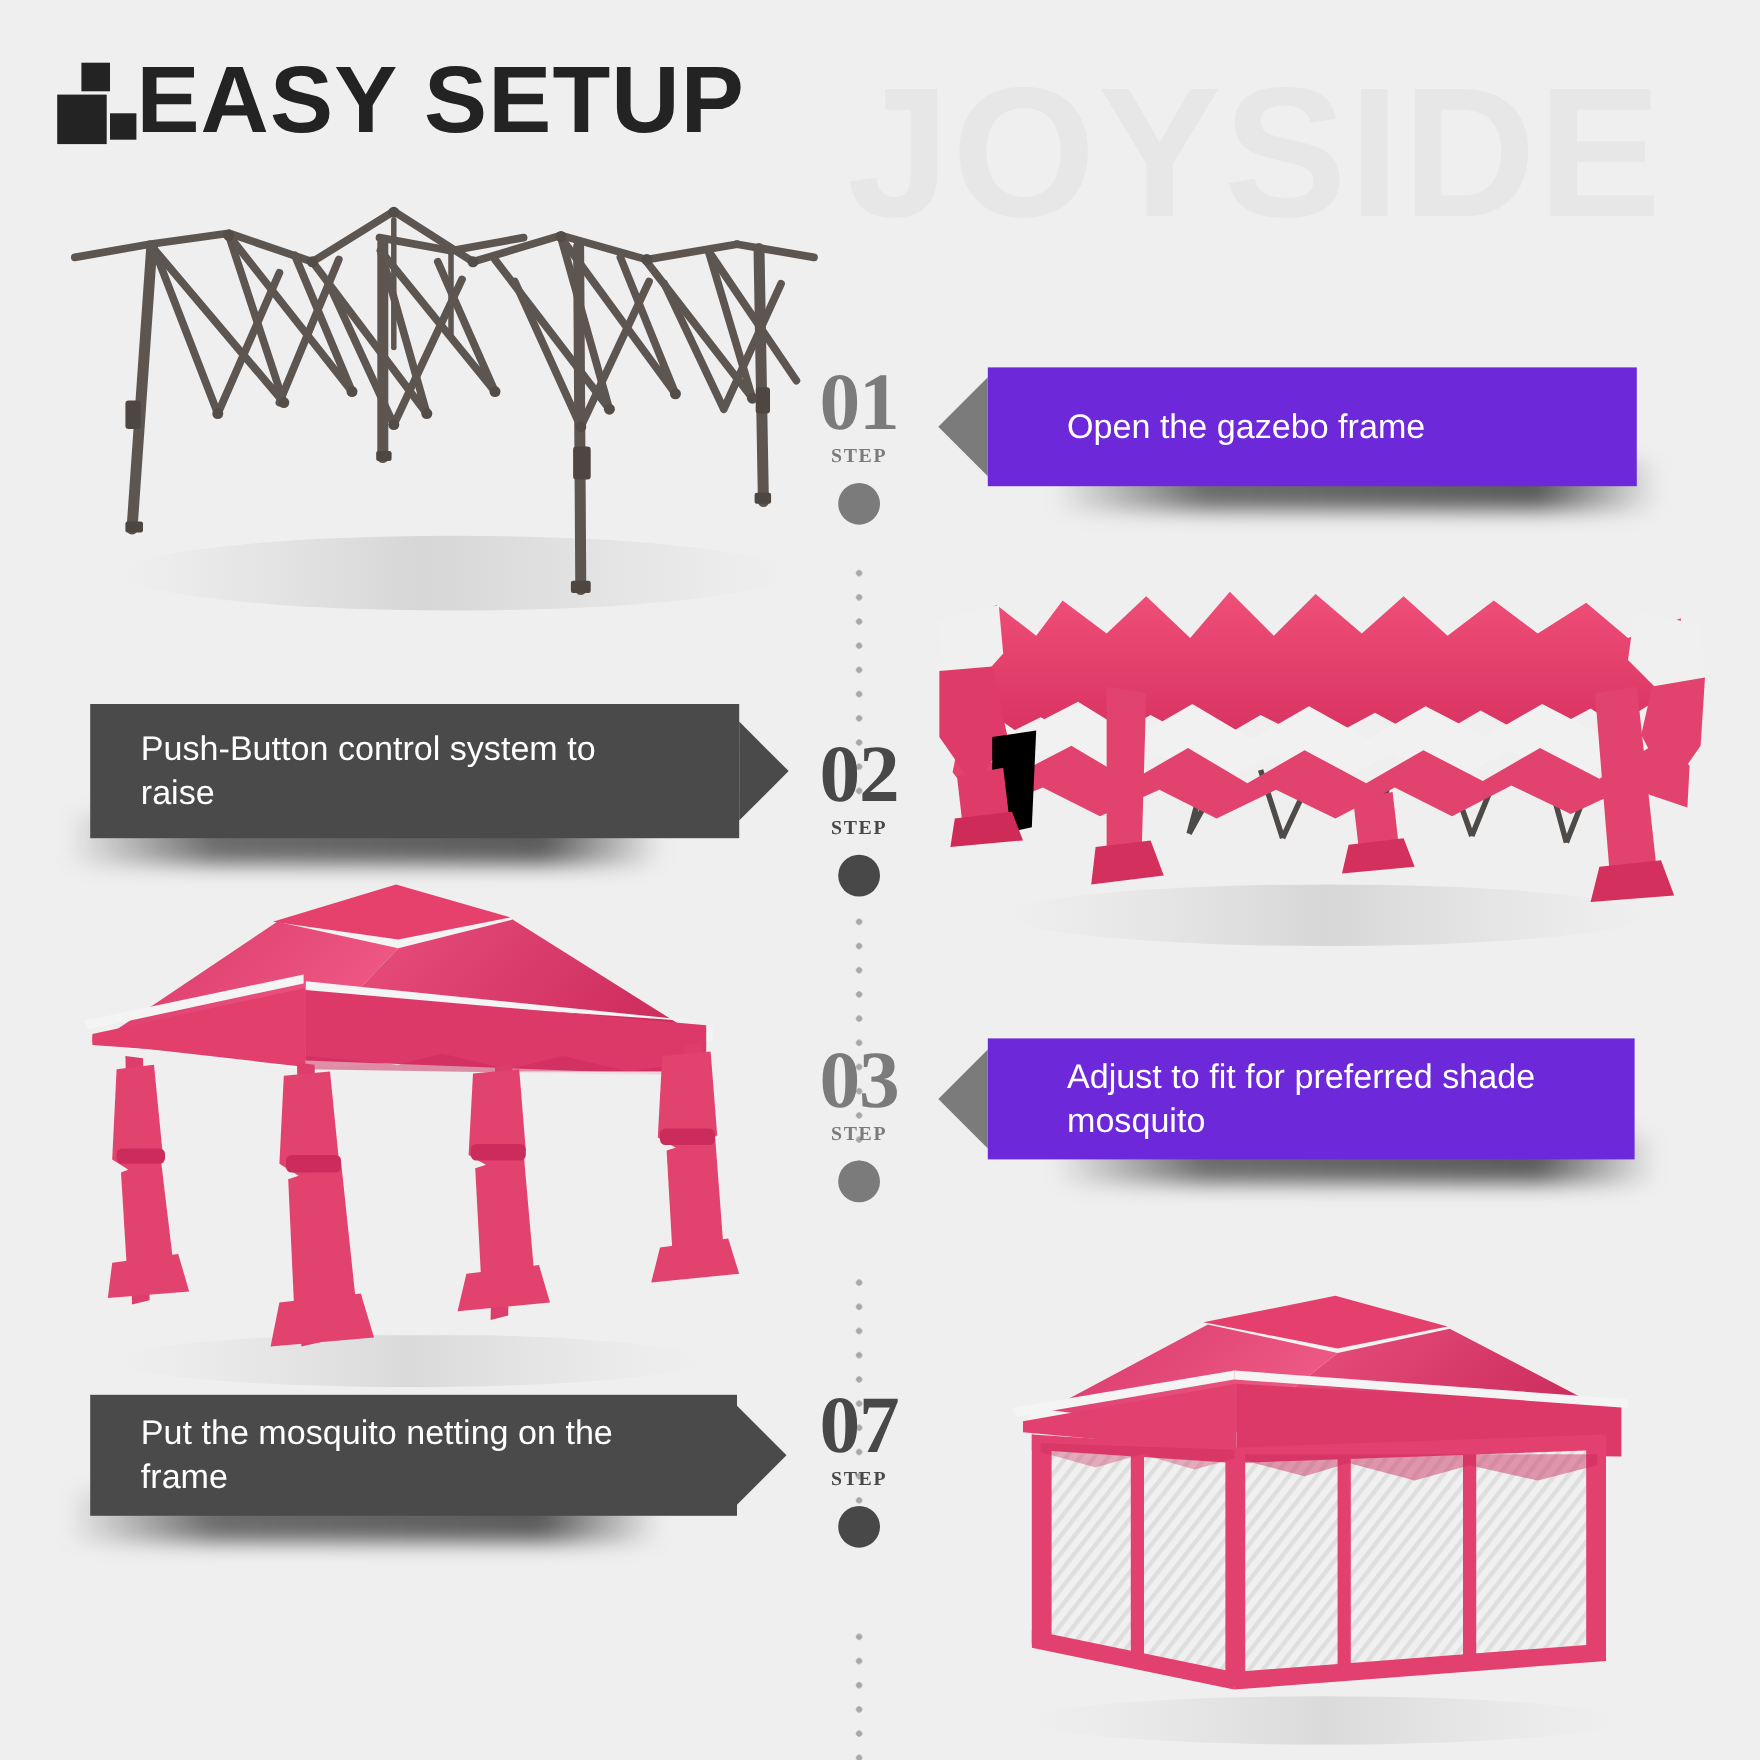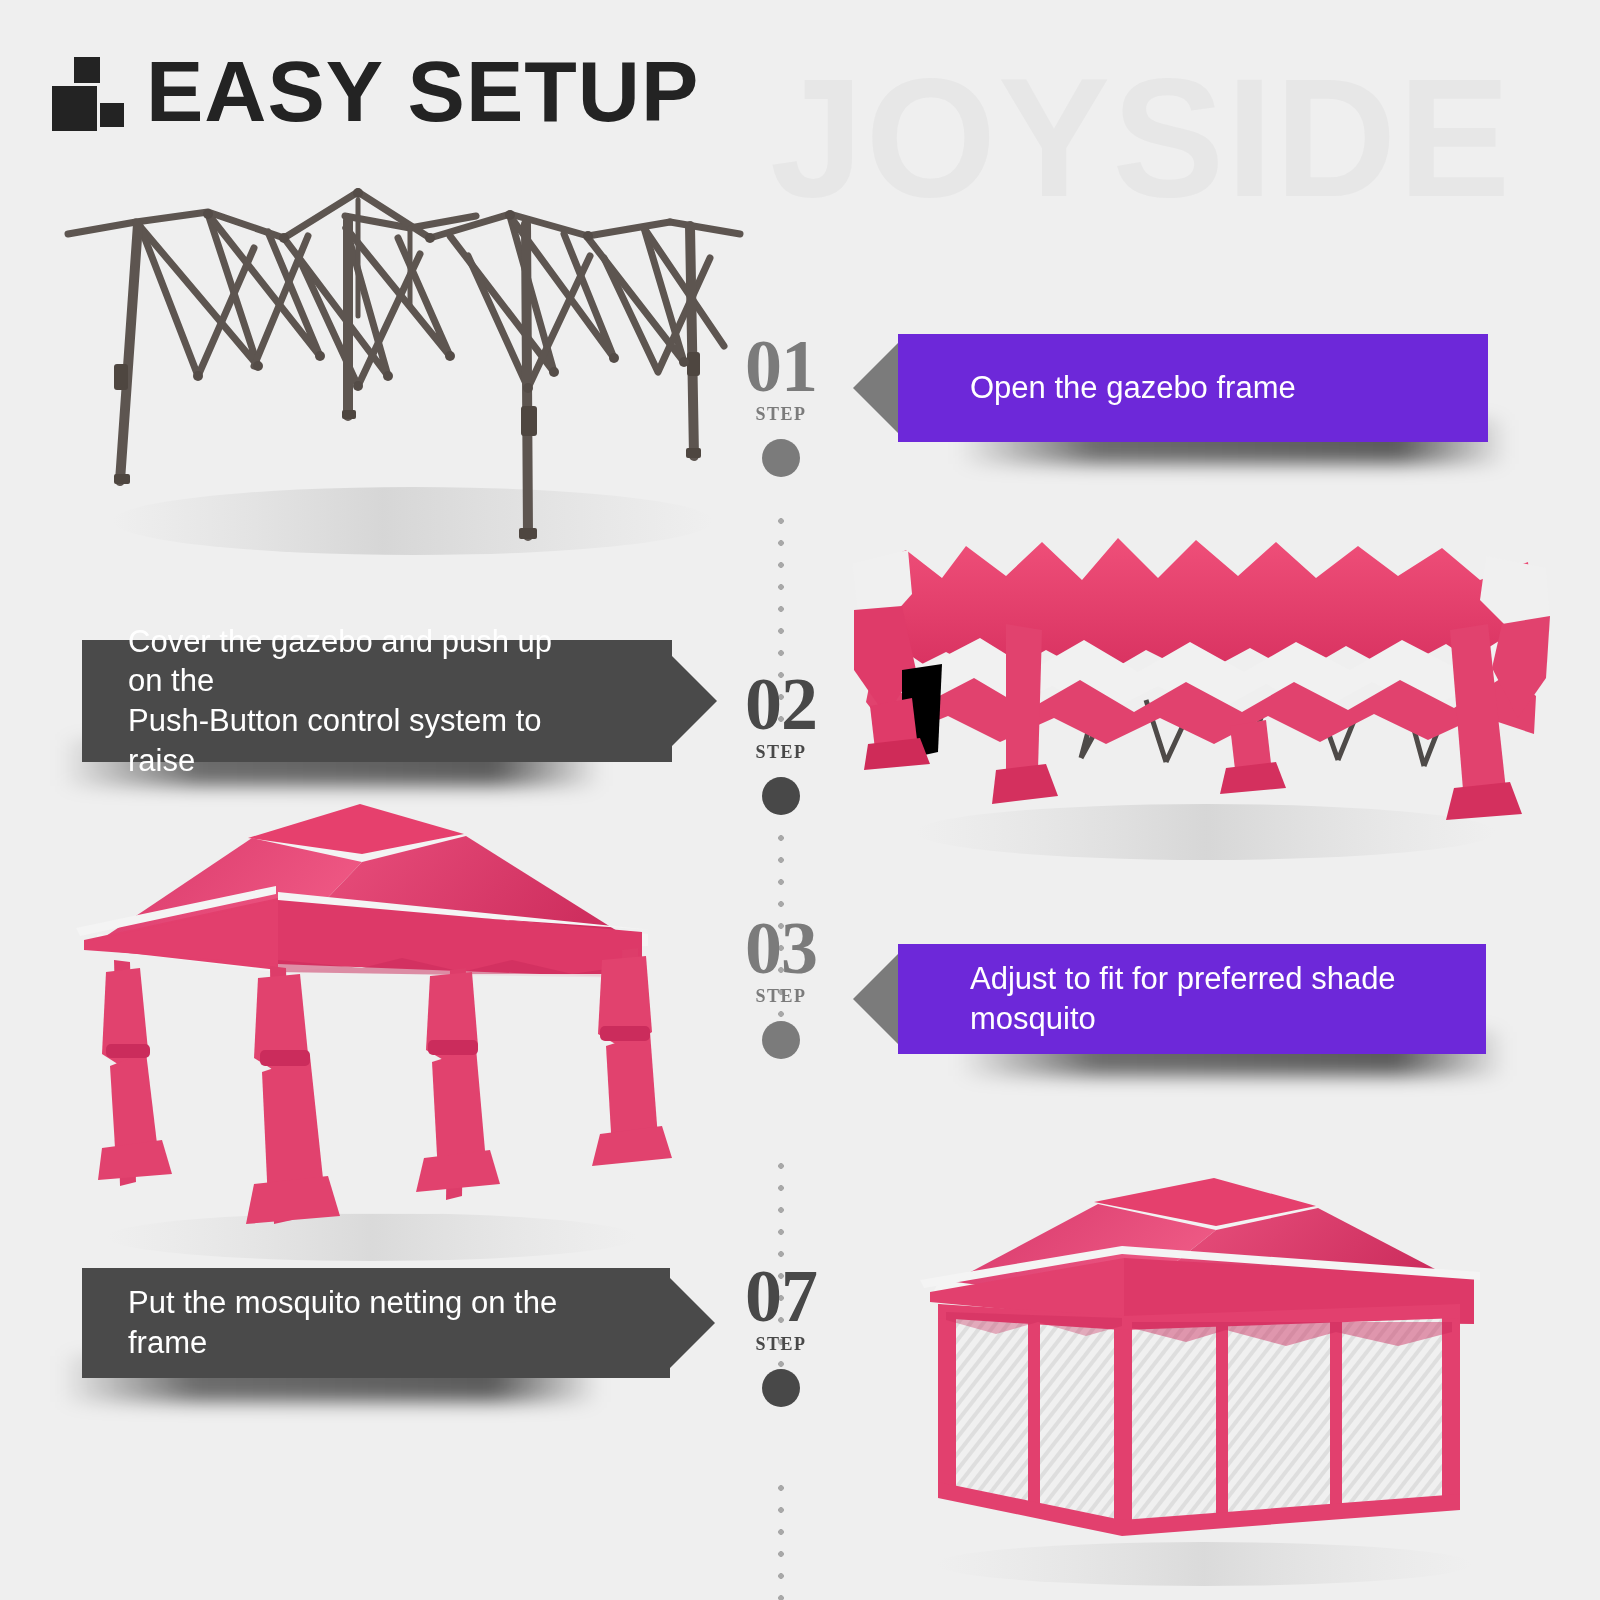--- a/index.html
+++ b/index.html
@@ -18,21 +18,20 @@
     overflow: hidden;
   }
 
   
   .header {
     position: absolute;
     left: 52px;
     top: 52px;
     display: flex;
     align-items: flex-end;
-    gap: 22px;
     z-index: 6;
   }
   .brand-mark {
     position: relative;
     width: 72px;
     height: 74px;
   }
   .brand-mark .sq {
     position: absolute;
     background: #232323;
@@ -113,21 +112,21 @@
   }
   .tone-light .step-num,
   .tone-light .step-word { color: #7b7b7b; }
   .tone-light .step-dot  { background: #7b7b7b; }
   .tone-dark .step-num,
   .tone-dark .step-word  { color: #484848; }
   .tone-dark .step-dot   { background: #484848; }
 
   .m1 { left: 681px; top: 332px; }
   .m2 { left: 681px; top: 634px; margin-top: 36px; }
-  .m3 { left: 681px; top: 914px; }
+  .m3 { left: 681px; top: 948px; }
   .m4 { left: 681px; top: 1262px; }
 
   
   .banner {
     position: absolute;
     z-index: 4;
     display: flex;
     align-items: center;
     box-sizing: border-box;
     color: #ffffff;
@@ -322,21 +321,20 @@
     <div class="step-num">02</div>
     <div class="step-word">STEP</div>
     <div class="step-dot"></div>
   </div>
 
   <div class="banner b2 dark-bar point-right">
     <div class="shadow shadow-left"></div>
     <div class="body">
       <div class="notch"></div>
       <span>
-        <span style="display:block">Cover the gazebo and push up on the</span>
         <span style="display:block">Push-Button control system to raise</span>
       </span>
     </div>
   </div>
 
   <div class="photo p2">
     <svg viewBox="0 0 710 360" width="710" height="360">
       <defs>
         <linearGradient id="gs2" x1="0" y1="0" x2="1" y2="0">
           <stop offset="0%" stop-color="#dcdcdc" stop-opacity="0"></stop>

